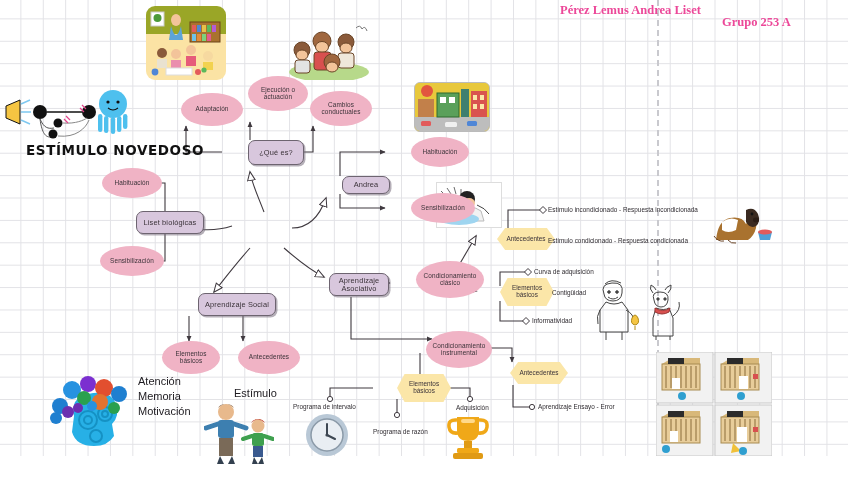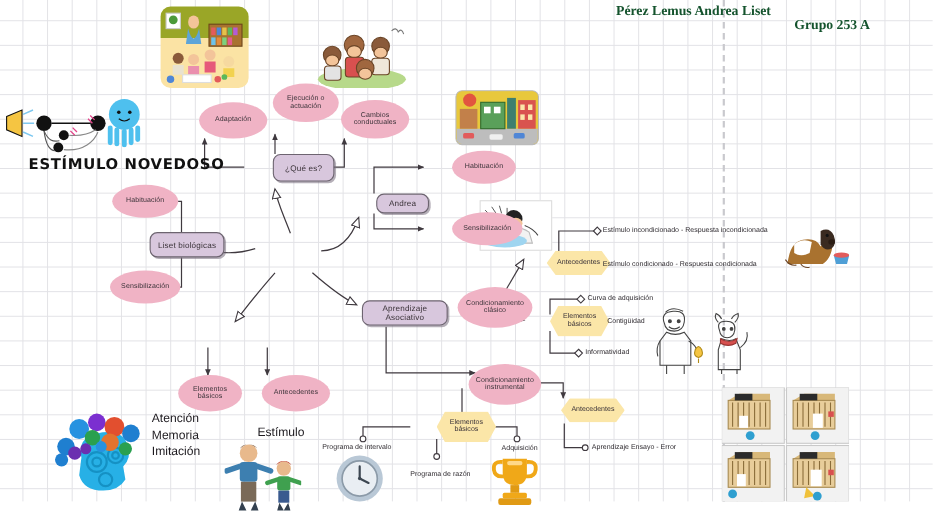--- a/index.html
+++ b/index.html
@@ -23,21 +23,21 @@
         box-shadow:1.5px 1.5px 0 rgba(120,110,125,.55);font-size:7.4px;letter-spacing:.15px;}
   .ellipse{background:#f0b3c5;border-radius:50%;font-size:6.4px;letter-spacing:.1px;}
   .hex{background:#fbe6a8;font-size:6.4px;
        clip-path:polygon(14% 0,86% 0,100% 50%,86% 100%,14% 100%,0 50%);}
   .cloudwrap{position:absolute;}
   .plain{position:absolute;font-size:6.4px;color:#2f2b30;white-space:nowrap;}
   .plain.big{font-size:11px;color:#1d1a1f;line-height:1.35;white-space:pre-line;}
   .hand{position:absolute;font-size:13.5px;color:#111;letter-spacing:.6px;
         font-family:"DejaVu Sans",sans-serif;font-weight:700;}
 
-  .header{position:absolute;font-size:12.5px;color:#14532d;white-space:nowrap;
+  .header{position:absolute;font-size:12.5px;color:#ec4899;white-space:nowrap;
           font-family:"Liberation Serif",serif;font-weight:700;}
 
   svg.lines{position:absolute;left:0;top:0;width:848px;height:477px;pointer-events:none;}
   .imgbox{position:absolute;overflow:hidden;}
 </style>
 </head>
 <body>
 
 <div id="canvas">
 
@@ -404,22 +404,23 @@
     </svg>
   </div>
 
 
   <div class="node rect" style="left:222px;top:140px;width:56px;height:25px;">¿Qué es?</div>
 
   <div class="node rect" style="left:316px;top:176px;width:48px;height:18px;">Andrea</div>
 
   <div class="node rect" style="left:110px;top:211px;width:68px;height:23px;">Liset biológicas</div>
 
-
-  <div class="node rect" style="left:303px;top:273px;width:78px;height:23px;text-align:center;">Aprendizaje Asociativo</div>
+  <div class="node rect" style="left:172px;top:293px;width:78px;height:23px;">Aprendizaje Social</div>
+
+  <div class="node rect" style="left:303px;top:273px;width:60px;height:23px;text-align:center;">Aprendizaje Asociativo</div>
 
   <div class="node ellipse" style="left:155px;top:93px;width:62px;height:33px;">Adaptación</div>
 
   <div class="node ellipse" style="left:222px;top:76px;width:60px;height:35px;white-space:pre-line;">Ejecución o
 actuación</div>
 
   <div class="node ellipse" style="left:284px;top:91px;width:62px;height:35px;white-space:pre-line;">Cambios
 conductuales</div>
 
   <div class="node ellipse" style="left:385px;top:137px;width:58px;height:30px;">Habituación</div>
@@ -464,17 +465,17 @@
   <div class="plain" style="left:293px;top:403px;">Programa de intervalo</div>
 
   <div class="plain" style="left:373px;top:428px;">Programa de razón</div>
 
   <div class="plain" style="left:456px;top:404px;">Adquisición</div>
 
   <div class="plain" style="left:538px;top:403px;">Aprendizaje Ensayo - Error</div>
 
   <div class="plain big" style="left:138px;top:374px;">Atención
 Memoria
-Imitación</div>
+Motivación</div>
 
   <div class="plain big" style="left:234px;top:386px;">Estímulo</div>
 
 </div>
 
 </body></html>

